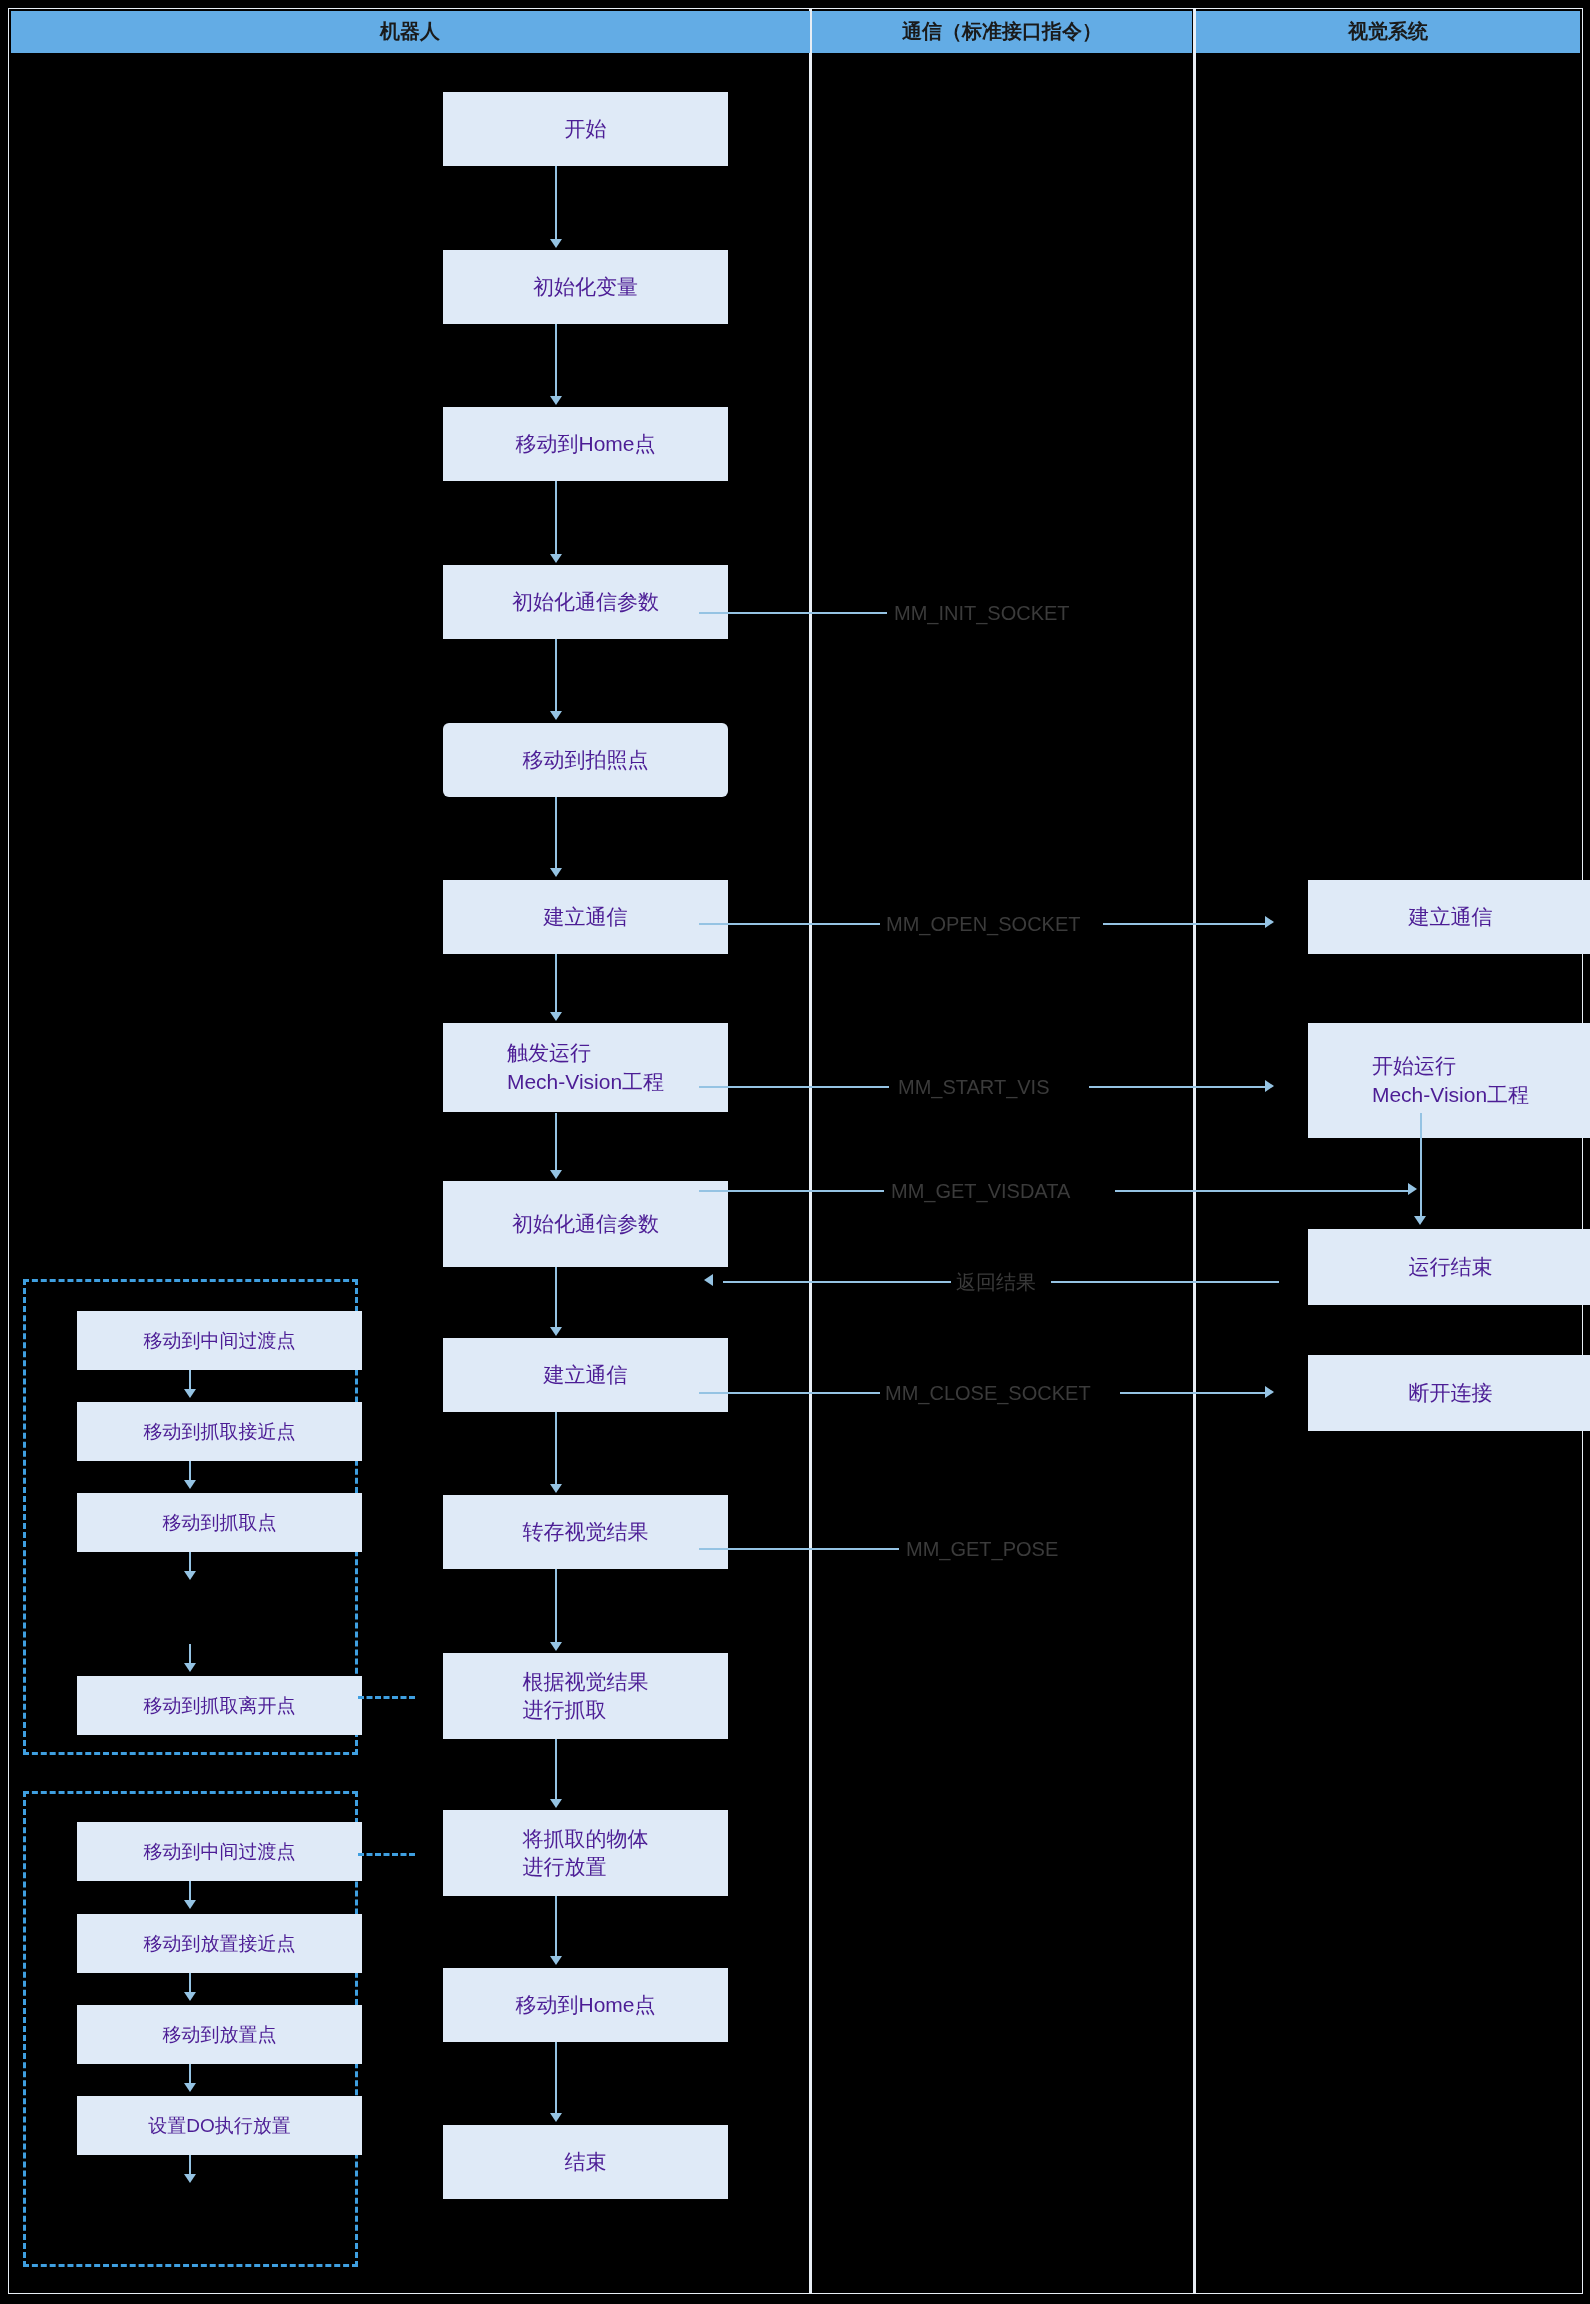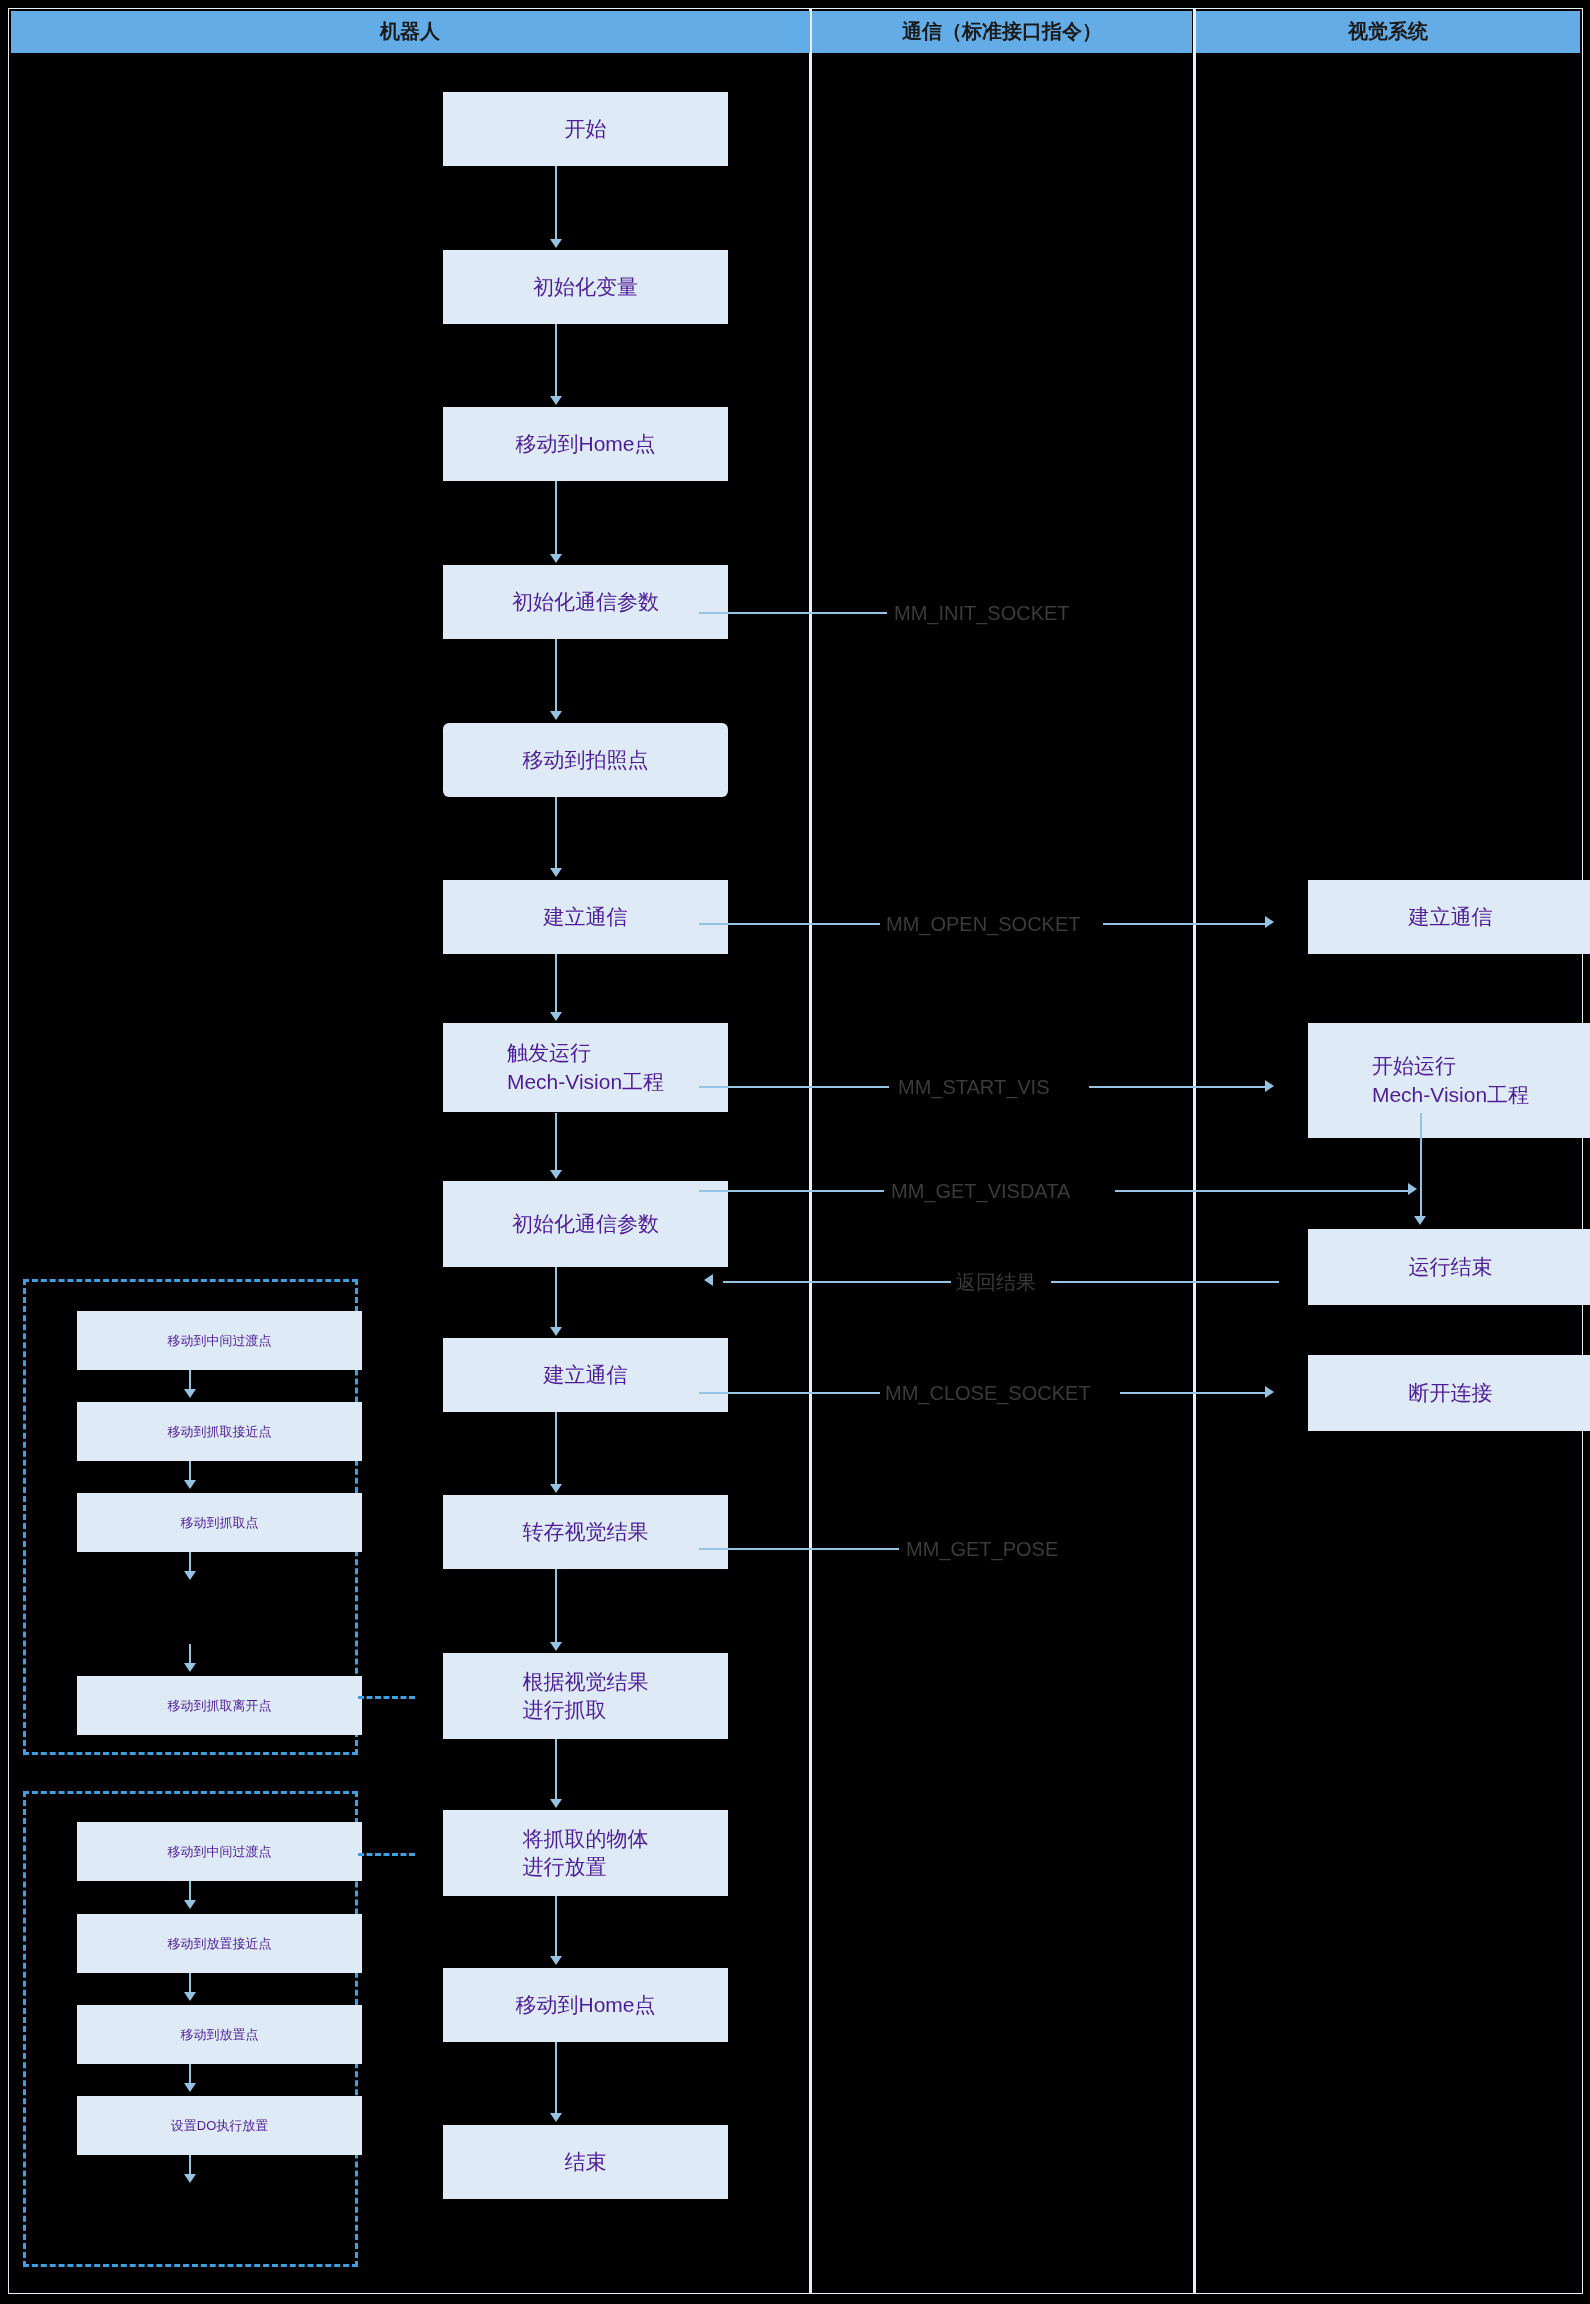--- a/index.html
+++ b/index.html
@@ -53,21 +53,21 @@
     align-items:center;
     justify-content:center;
     text-align:left;
     font-size:21px;
     line-height:1.35;
     box-sizing:border-box;
     white-space:pre-line;
     margin-left:29px;
   }
   .node.small{
-    font-size:13px;
+    font-size:19px;
     background:#dfeaf7;
   }
 
   
   .vline{
     position:absolute;
     width:1.9px;
     background:#95c3e3;
   }
   .hline{

